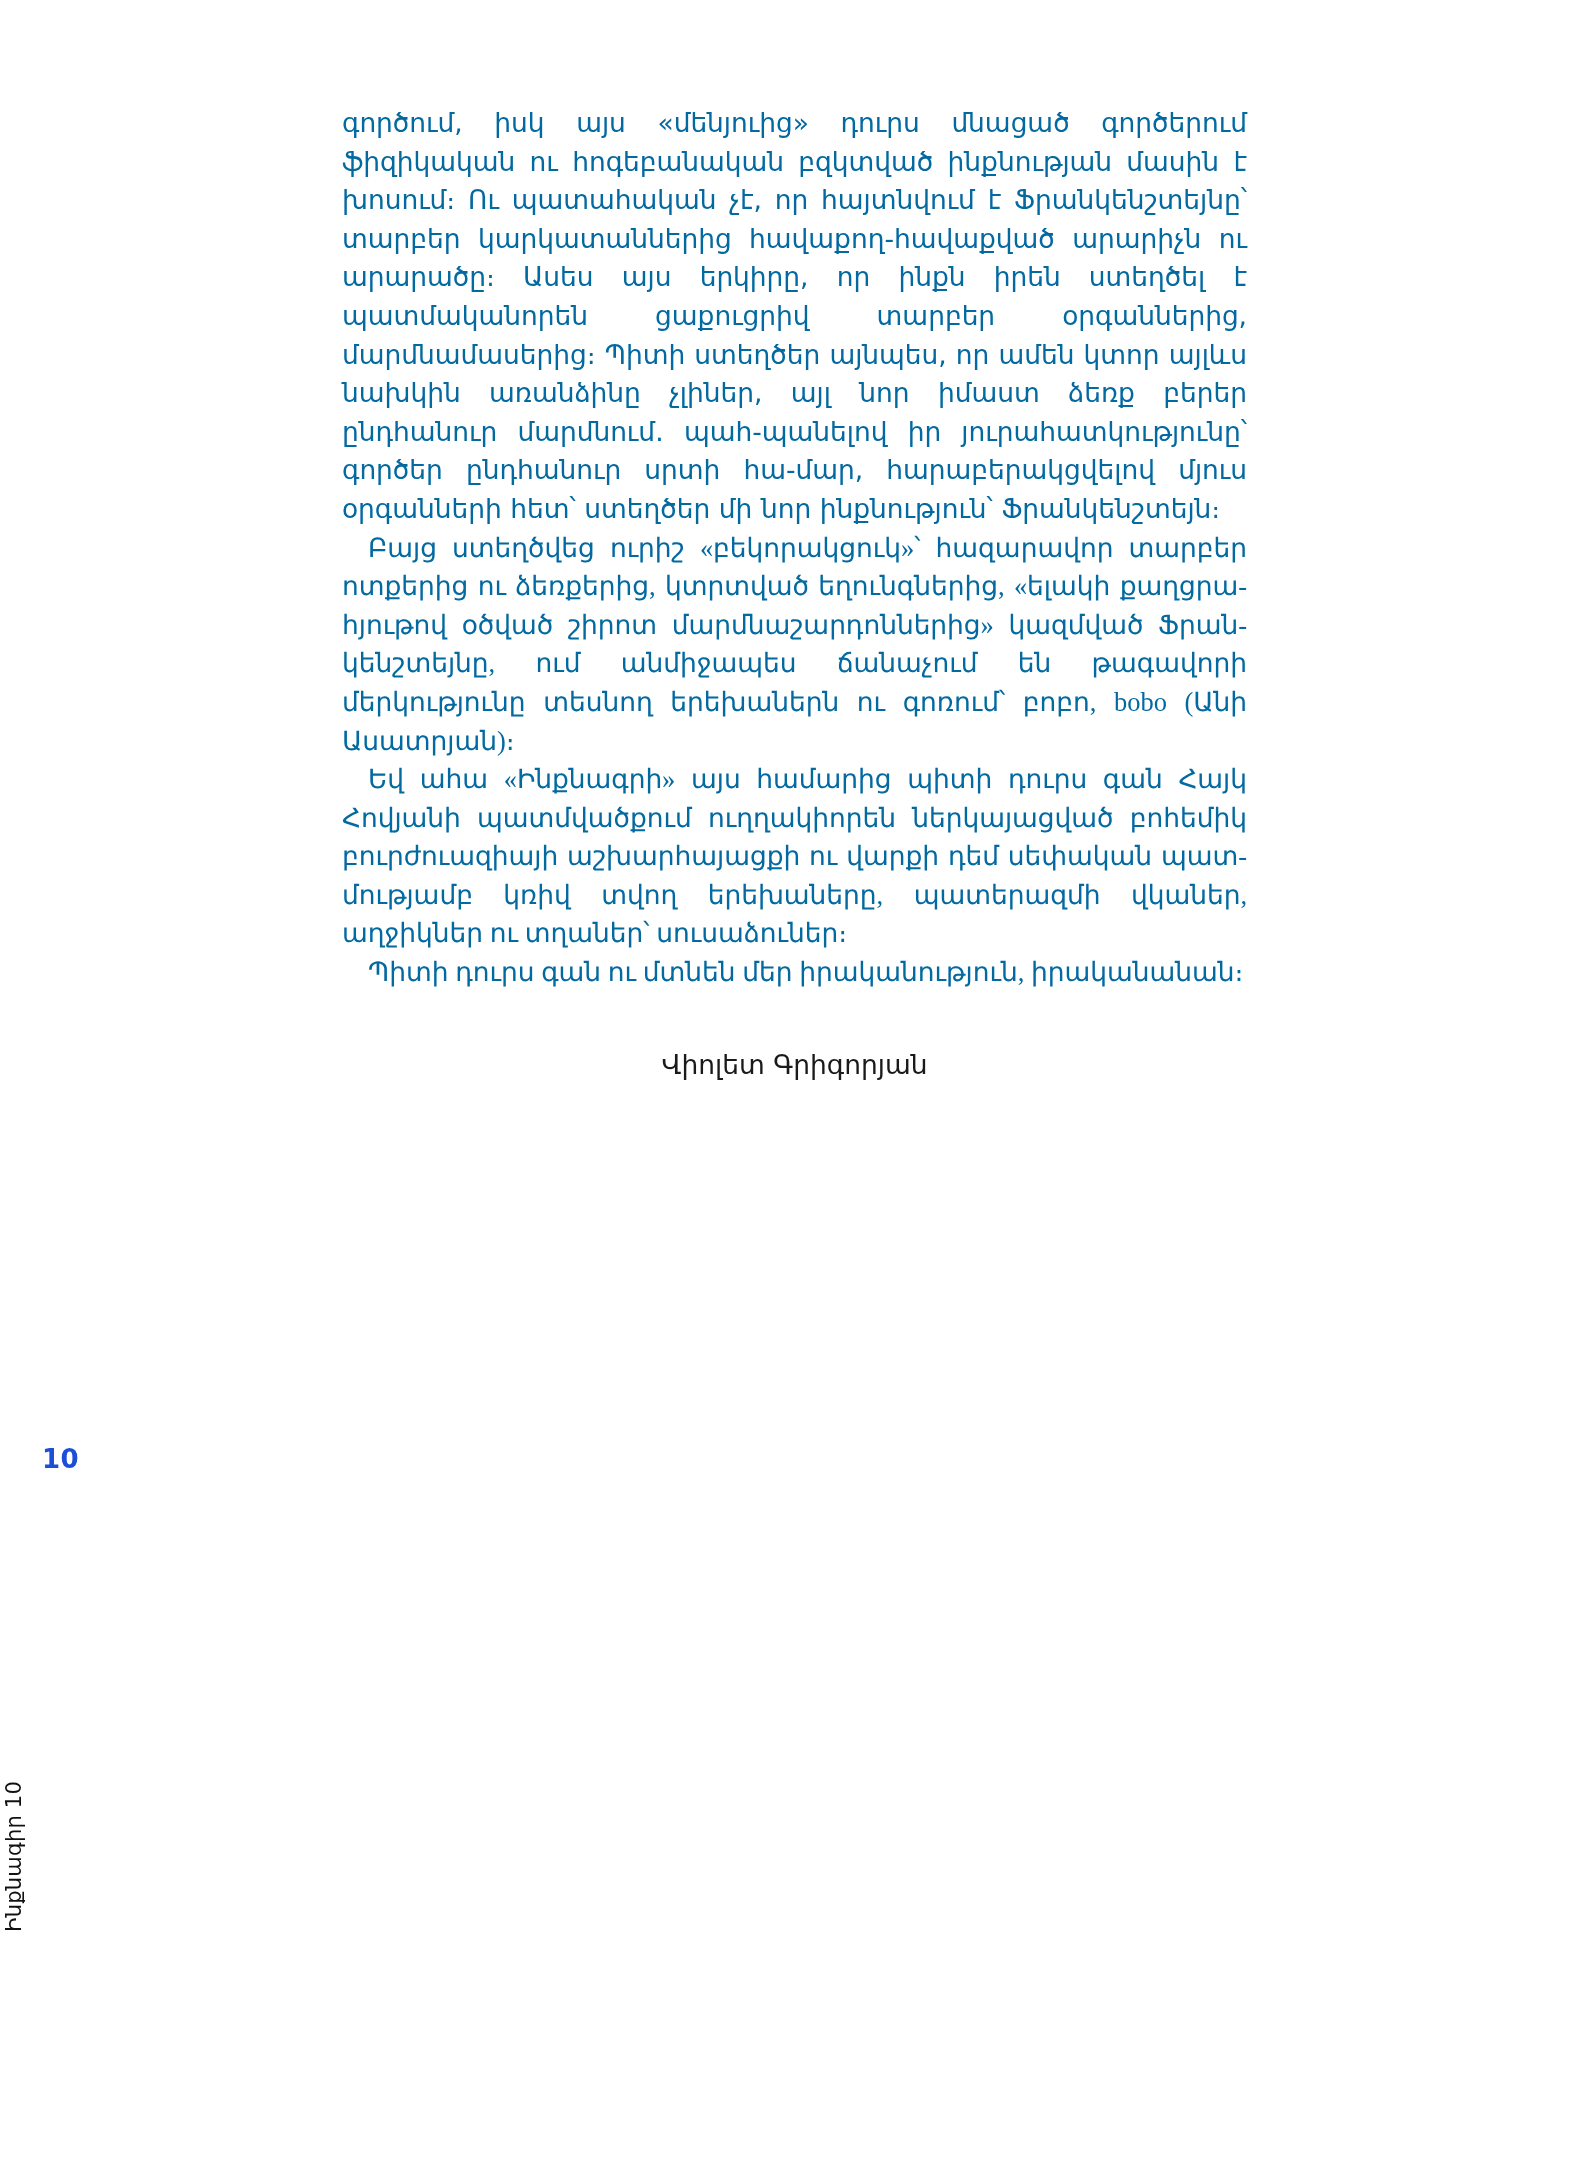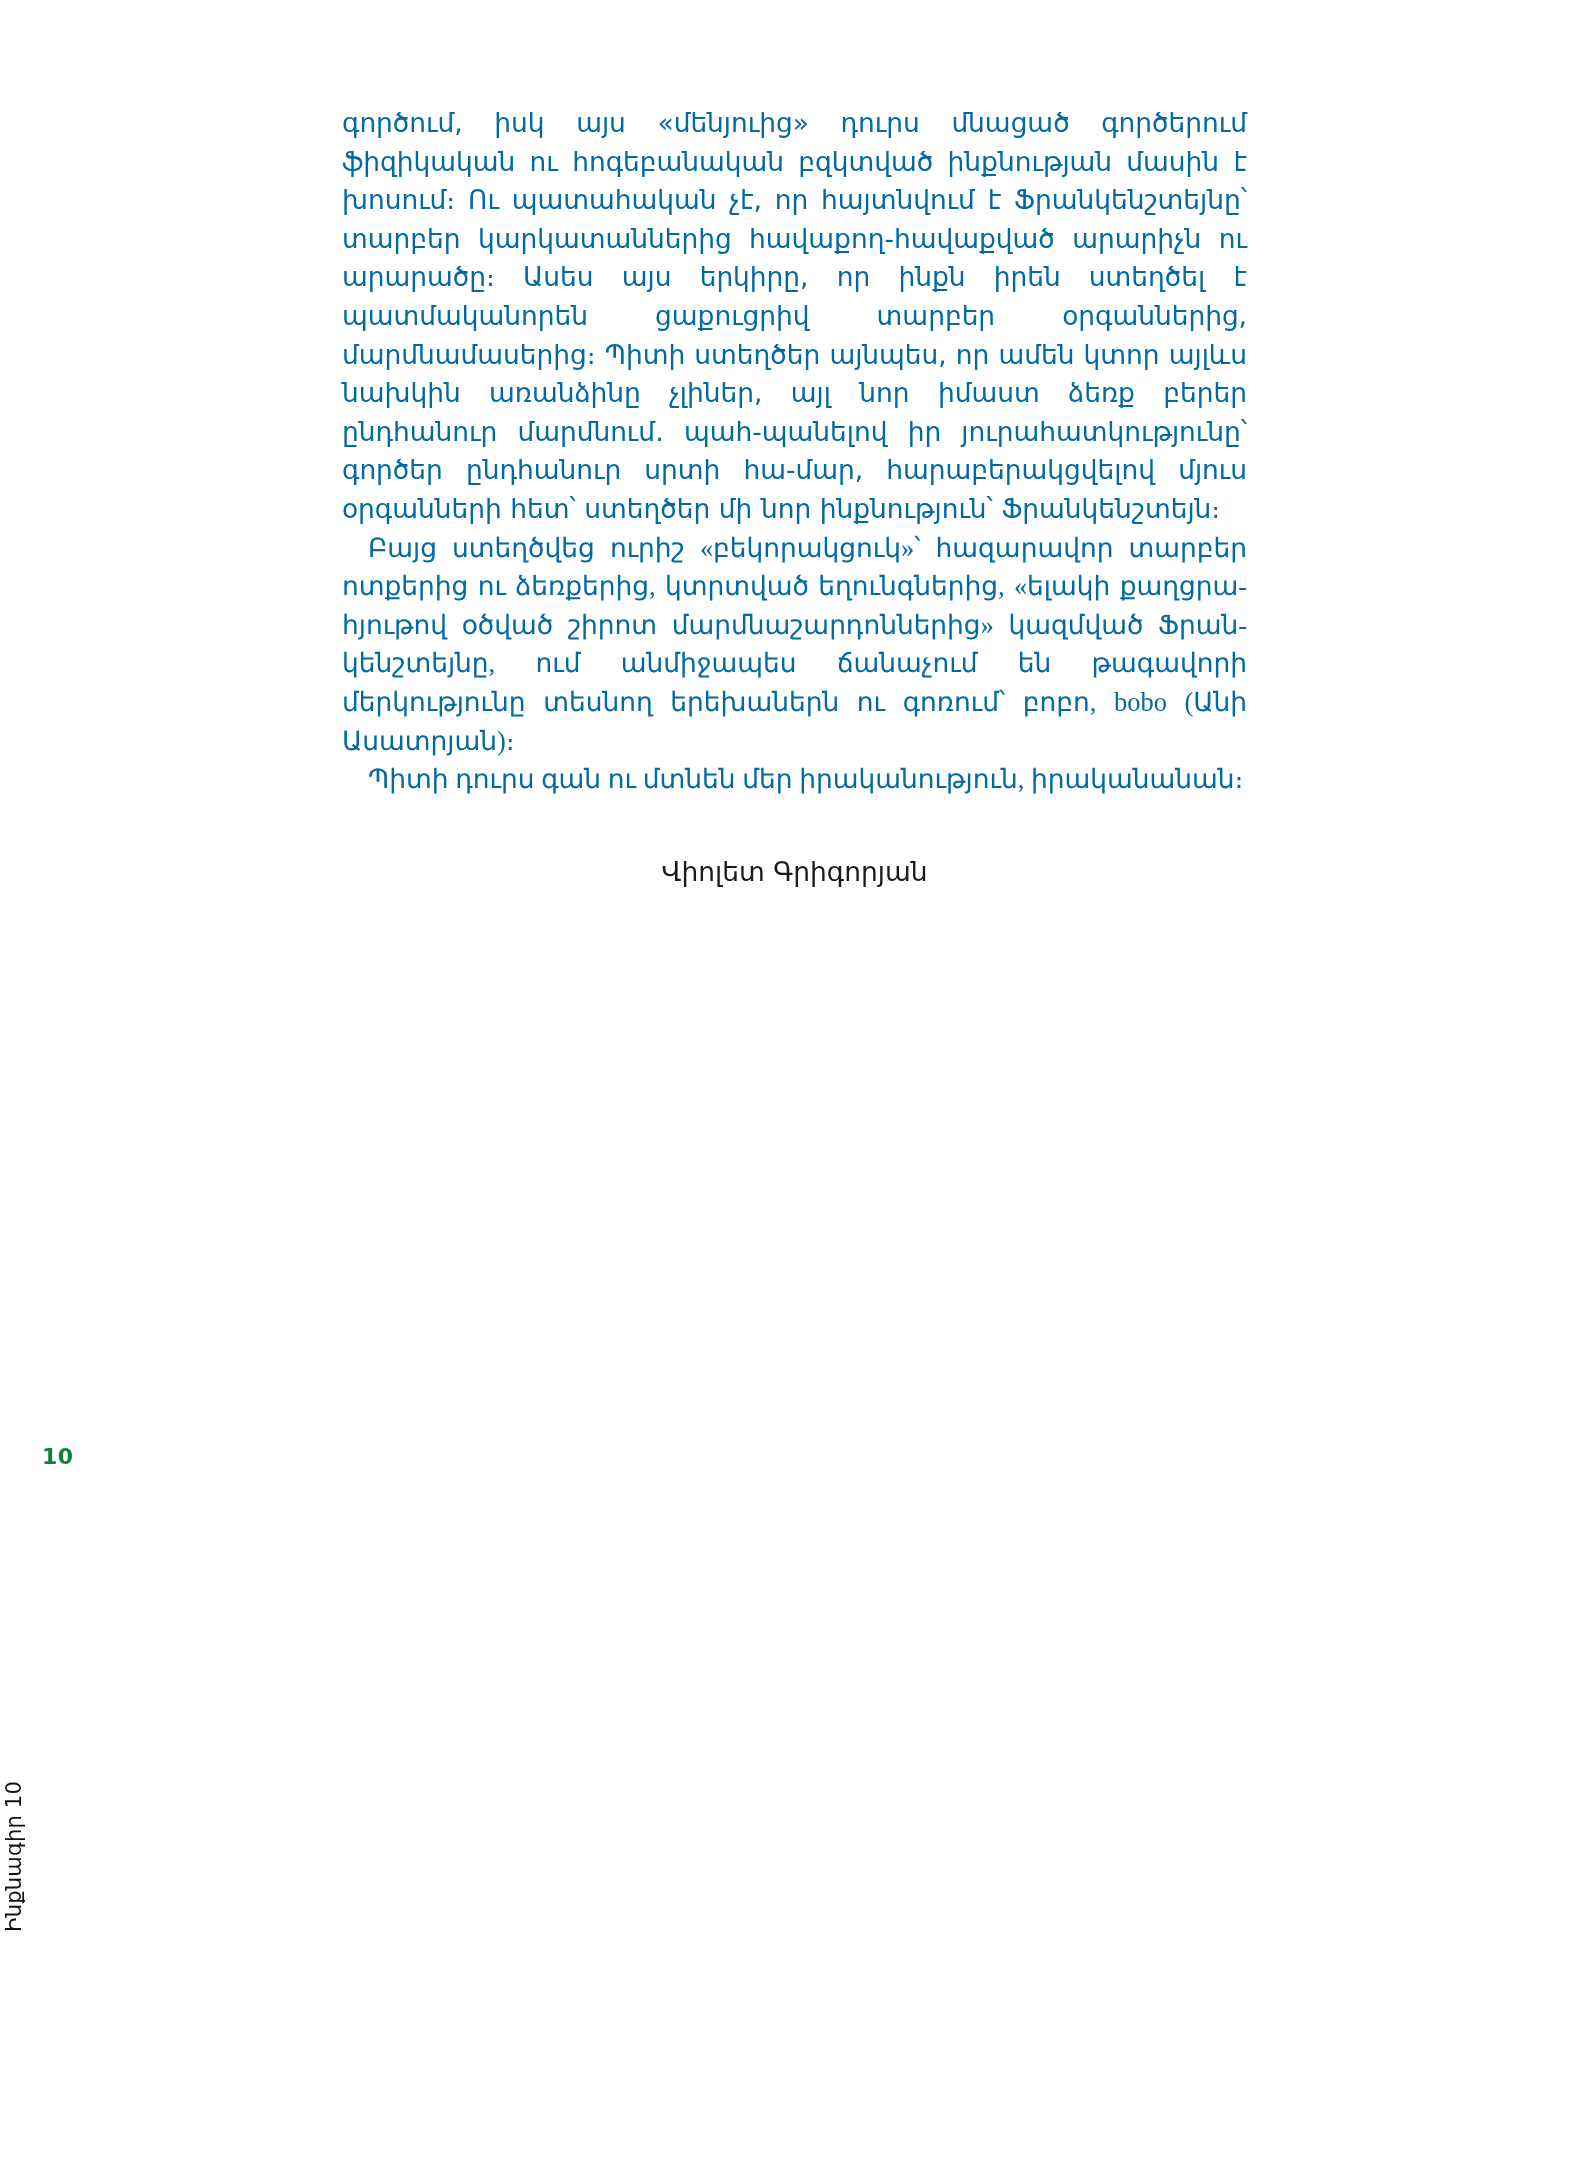--- a/index.html
+++ b/index.html
@@ -35,23 +35,23 @@
     white-space: nowrap;
     font-size: 21px;
     letter-spacing: 0.2px;
     color: #111111;
     font-family: "DejaVu Sans", "Liberation Sans", sans-serif;
   }
   .folio {
     position: absolute;
     left: 42px;
     top: 1444px;
-    font-size: 22px;
+    font-size: 26px;
     font-weight: 700;
-    color: #15803d;
+    color: #1d4ed8;
     letter-spacing: 0.5px;
   }
 
   
   .text-column {
     position: absolute;
     left: 342px;
     top: 104px;
     width: 905px;
   }
@@ -89,17 +89,18 @@
 <div class="page">
 
   <div class="margin-rail">
     <div class="running-head">Ինքնագիր 10</div>
     <div class="folio">10</div>
   </div>
 
   <div class="text-column">
     <p class="para">գործում, իսկ այս «մենյուից» դուրս մնացած գործերում ֆիզիկական ու հոգեբանական բզկտված ինքնության մասին է խոսում։ Ու պատահական չէ, որ հայտնվում է Ֆրանկենշտեյնը՝ տարբեր կարկատաններից հավաքող-հավաքված արարիչն ու արարածը։ Ասես այս երկիրը, որ ինքն իրեն ստեղծել է պատմականորեն ցաքուցրիվ տարբեր օրգաններից, մարմնամասերից։ Պիտի ստեղծեր այնպես, որ ամեն կտոր այլևս նախկին առանձինը չլիներ, այլ նոր իմաստ ձեռք բերեր ընդհանուր մարմնում․ պահ-պանելով իր յուրահատկությունը՝ գործեր ընդհանուր սրտի հա-մար, հարաբերակցվելով մյուս օրգանների հետ՝ ստեղծեր մի նոր ինքնություն՝ Ֆրանկենշտեյն։</p>
     <p class="para indent">Բայց ստեղծվեց ուրիշ «բեկորակցուկ»՝ հազարավոր տարբեր ոտքերից ու ձեռքերից, կտրտված եղունգներից, «ելակի քաղցրա-հյութով օծված շիրոտ մարմնաշարդոններից» կազմված Ֆրան-կենշտեյնը, ում անմիջապես ճանաչում են թագավորի մերկությունը տեսնող երեխաներն ու գոռում՝ բոբո, bobo (Անի Ասատրյան)։</p>
+    <p class="para indent">Եվ ահա «Ինքնագրի» այս համարից պիտի դուրս գան Հայկ Հովյանի պատմվածքում ուղղակիորեն ներկայացված բոհեմիկ բուրժուազիայի աշխարհայացքի ու վարքի դեմ սեփական պատ-մությամբ կռիվ տվող երեխաները, պատերազմի վկաներ, աղջիկներ ու տղաներ՝ սուսաձուներ։</p>
     <p class="para indent">Պիտի դուրս գան ու մտնեն մեր իրականություն, իրականանան։</p>
     <p class="signature">Վիոլետ Գրիգորյան</p>
   </div>
 
 </div>
 
 </body></html>

